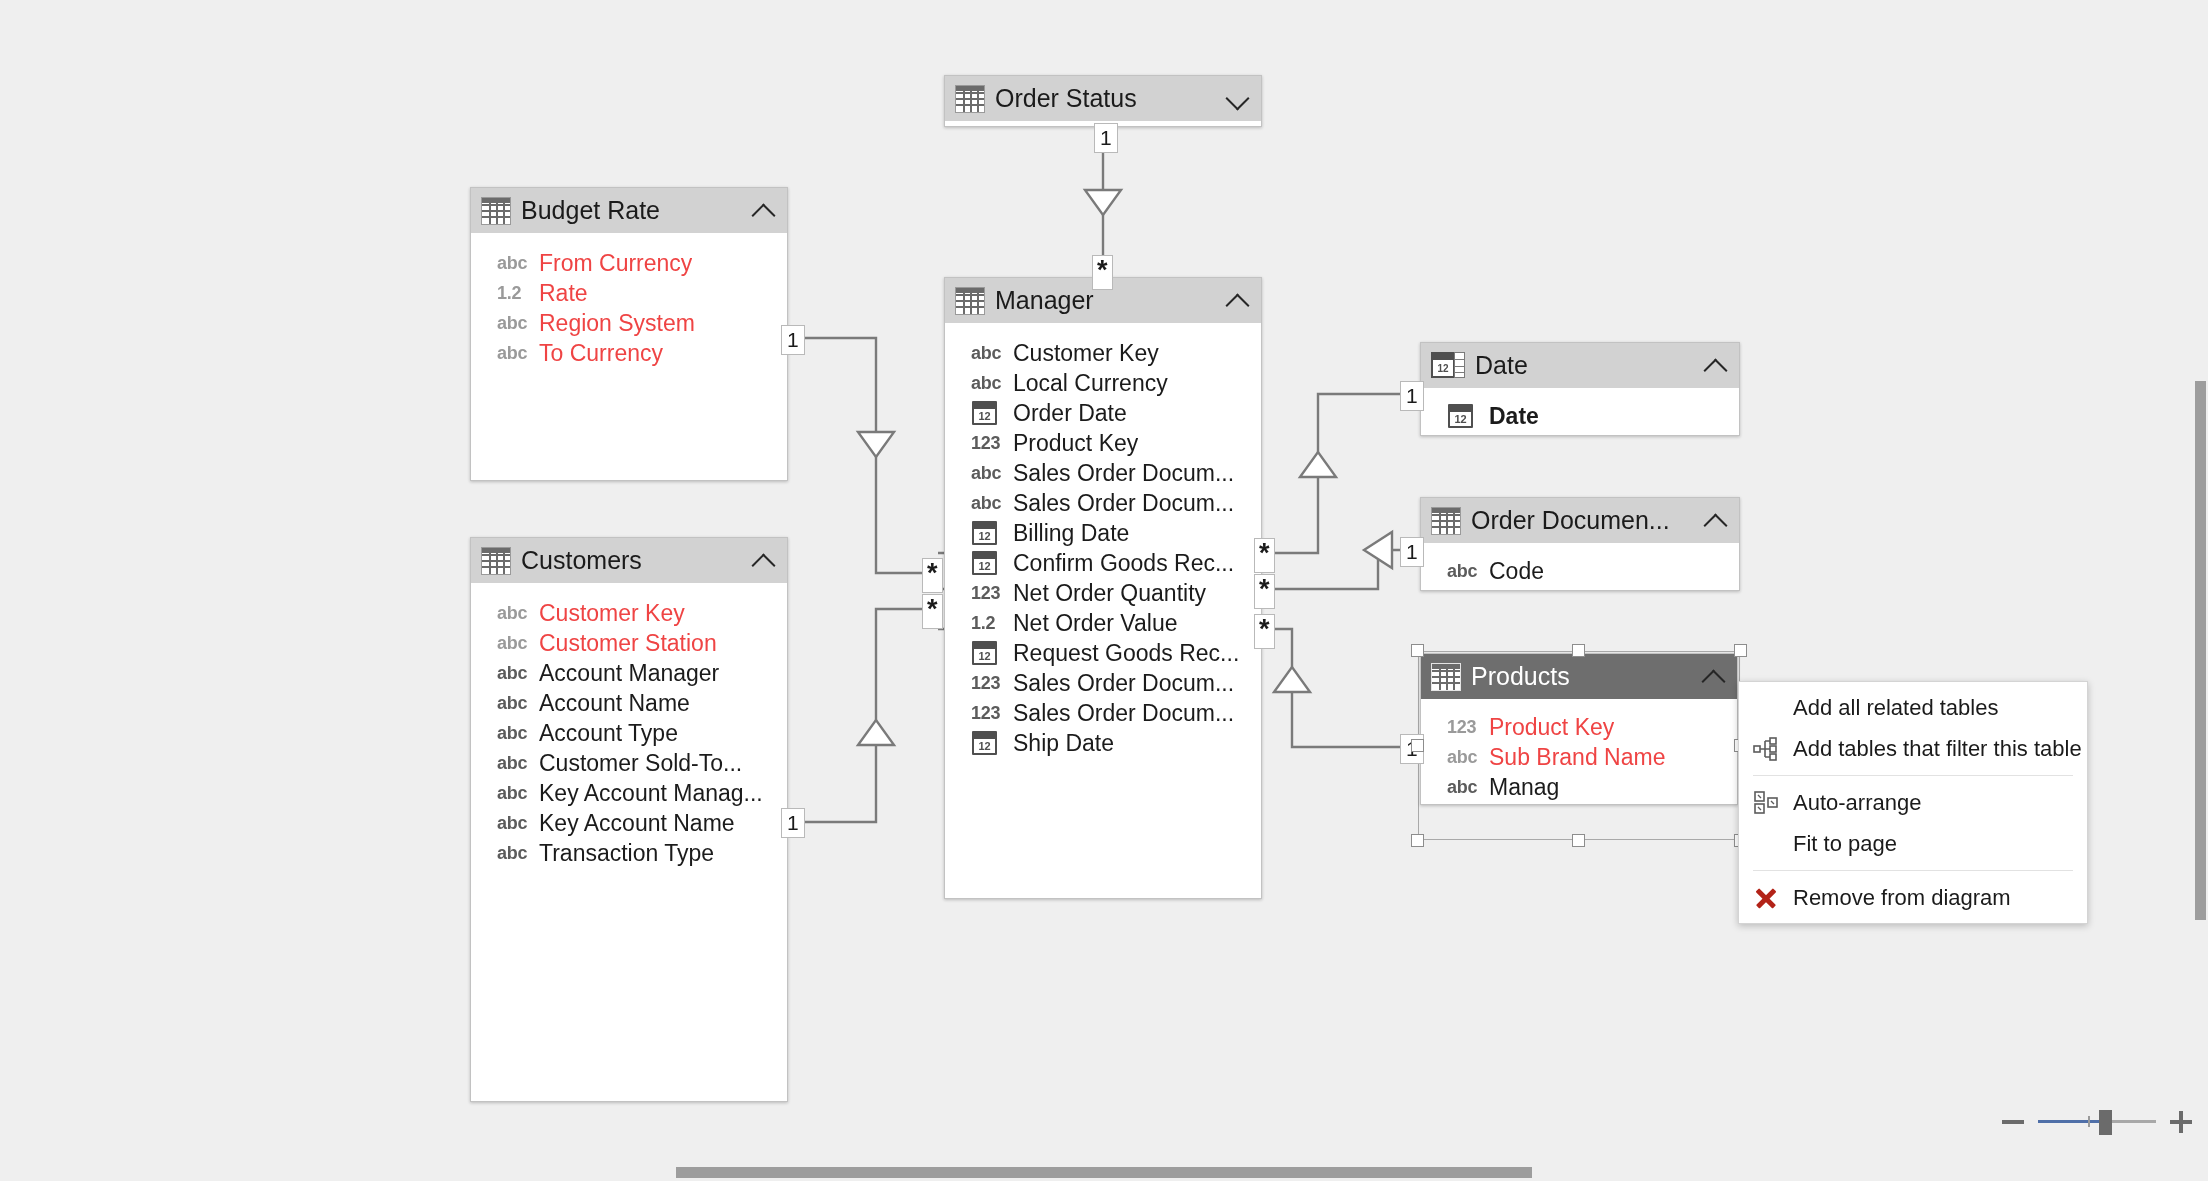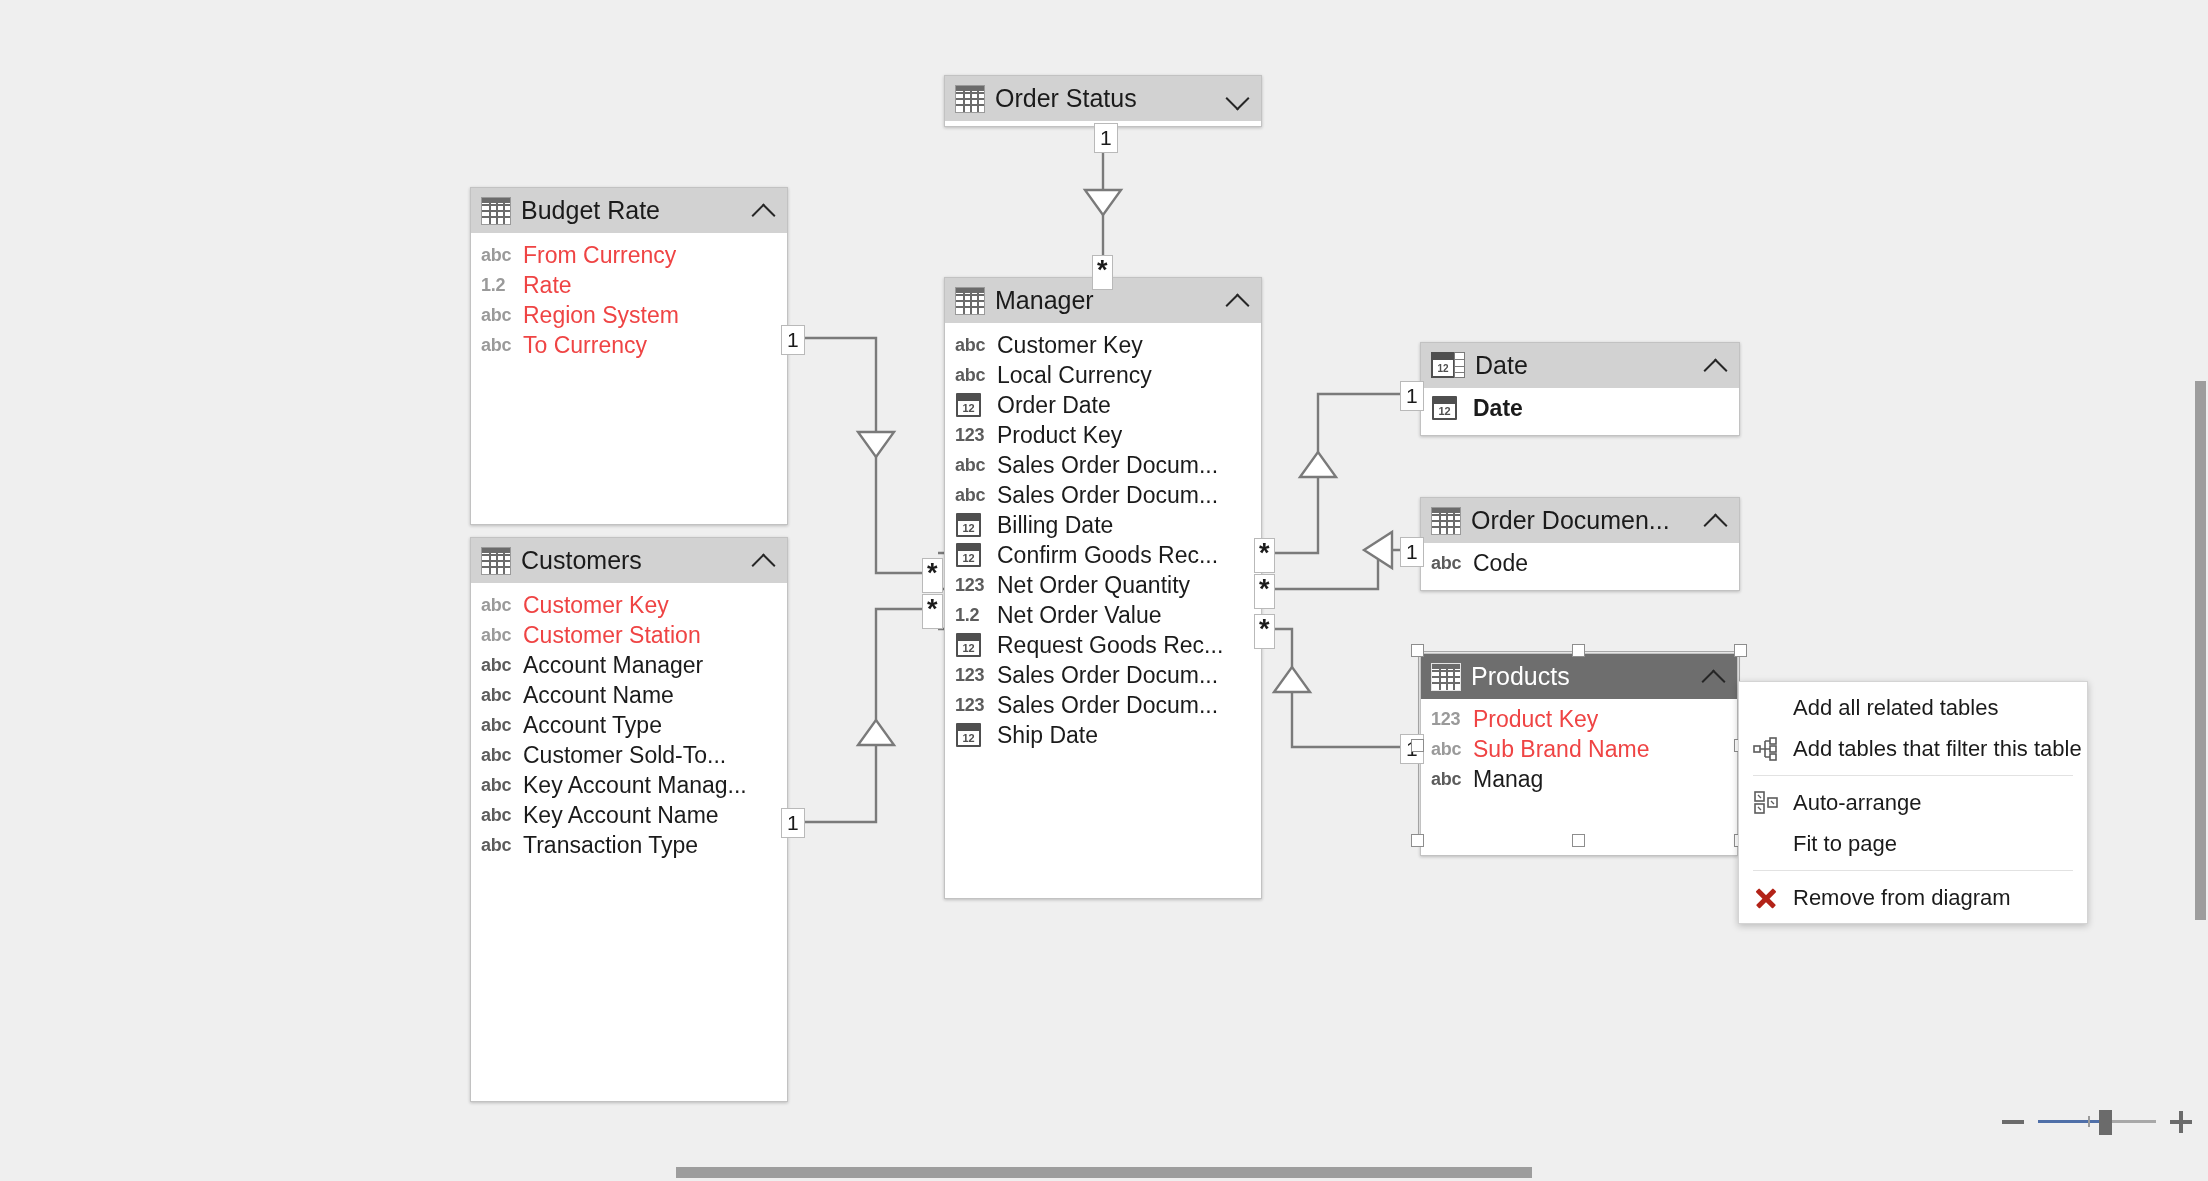--- a/index.html
+++ b/index.html
@@ -88,22 +88,23 @@
     position: absolute;
     left: 4px; top: 8px;
     width: 15px; height: 15px;
     border-left: 2.6px solid #262626;
     border-bottom: 2.6px solid #262626;
   }
   .chev.up::before   { transform: rotate(135deg); top: 9px; }
   .chev.down::before { transform: rotate(-45deg); top: 4px; }
 
   .tbl-body {
-    padding: 6px 0 0 0;
+    padding: 6px 0 0 16px;
     background: #ffffff;
+    margin-top: 8px;
   }
 
   .fld {
     display: flex;
     align-items: center;
     height: 30px;
     padding: 0 8px 0 10px;
     gap: 8px;
     white-space: nowrap;
   }
@@ -381,21 +382,21 @@
           <i class="h3"></i>
         <i class="v1"></i>
           <i class="v2"></i>
           <i class="v3"></i>
       </span>
       <span class="tbl-title">Order Status</span>
       <span class="chev down"></span>
     </div>
   </div>
 
-  <div class="tbl" id="tbl-budget-rate" style="left:470px; top:187px; width:318px; height:338px;">
+  <div class="tbl" id="tbl-budget-rate" style="left:470px; top:187px; width:318px; height:294px;">
     <div class="tbl-head">
       <span class="grid-ico">
         <i class="cap"></i>
           <i class="h1"></i>
           <i class="h2"></i>
           <i class="h3"></i>
         <i class="v1"></i>
           <i class="v2"></i>
           <i class="v3"></i>
       </span>
@@ -599,21 +600,21 @@
     </div>
     <div class="tbl-body" style="padding-top:4px;">
       <div class="fld">
         <span class="ty">abc</span>
         <span class="fld-name">Code</span>
       </div>
     </div>
   </div>
 
   <div class="sel-outline" style="left:1418px; top:651px; width:322px; height:189px;"></div>
-  <div class="tbl selected" id="tbl-products" style="left:1420px; top:653px; width:318px; height:203px;">
+  <div class="tbl selected" id="tbl-products" style="left:1420px; top:653px; width:318px; height:152px;">
     <div class="tbl-head">
       <span class="grid-ico">
         <i class="cap"></i>
           <i class="h1"></i>
           <i class="h2"></i>
           <i class="h3"></i>
         <i class="v1"></i>
           <i class="v2"></i>
           <i class="v3"></i>
       </span>

